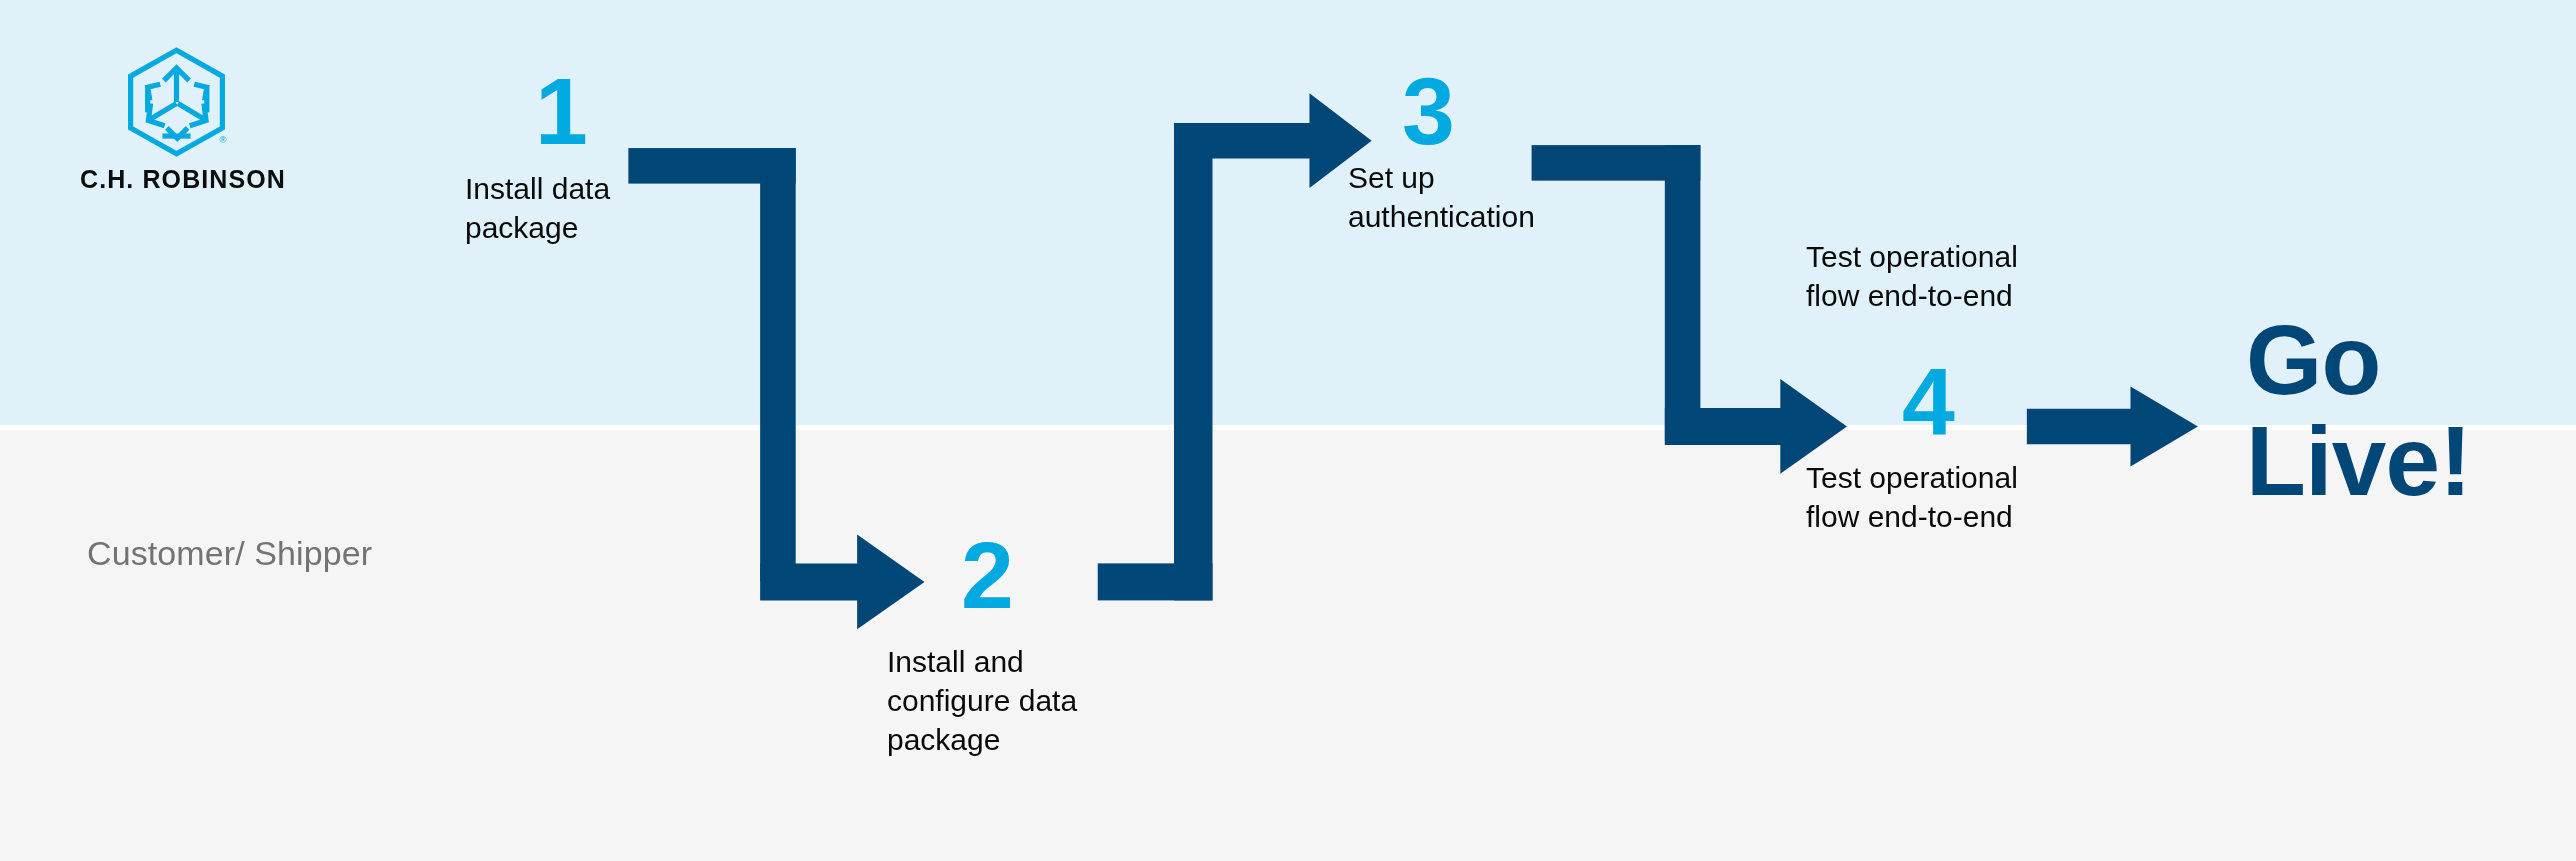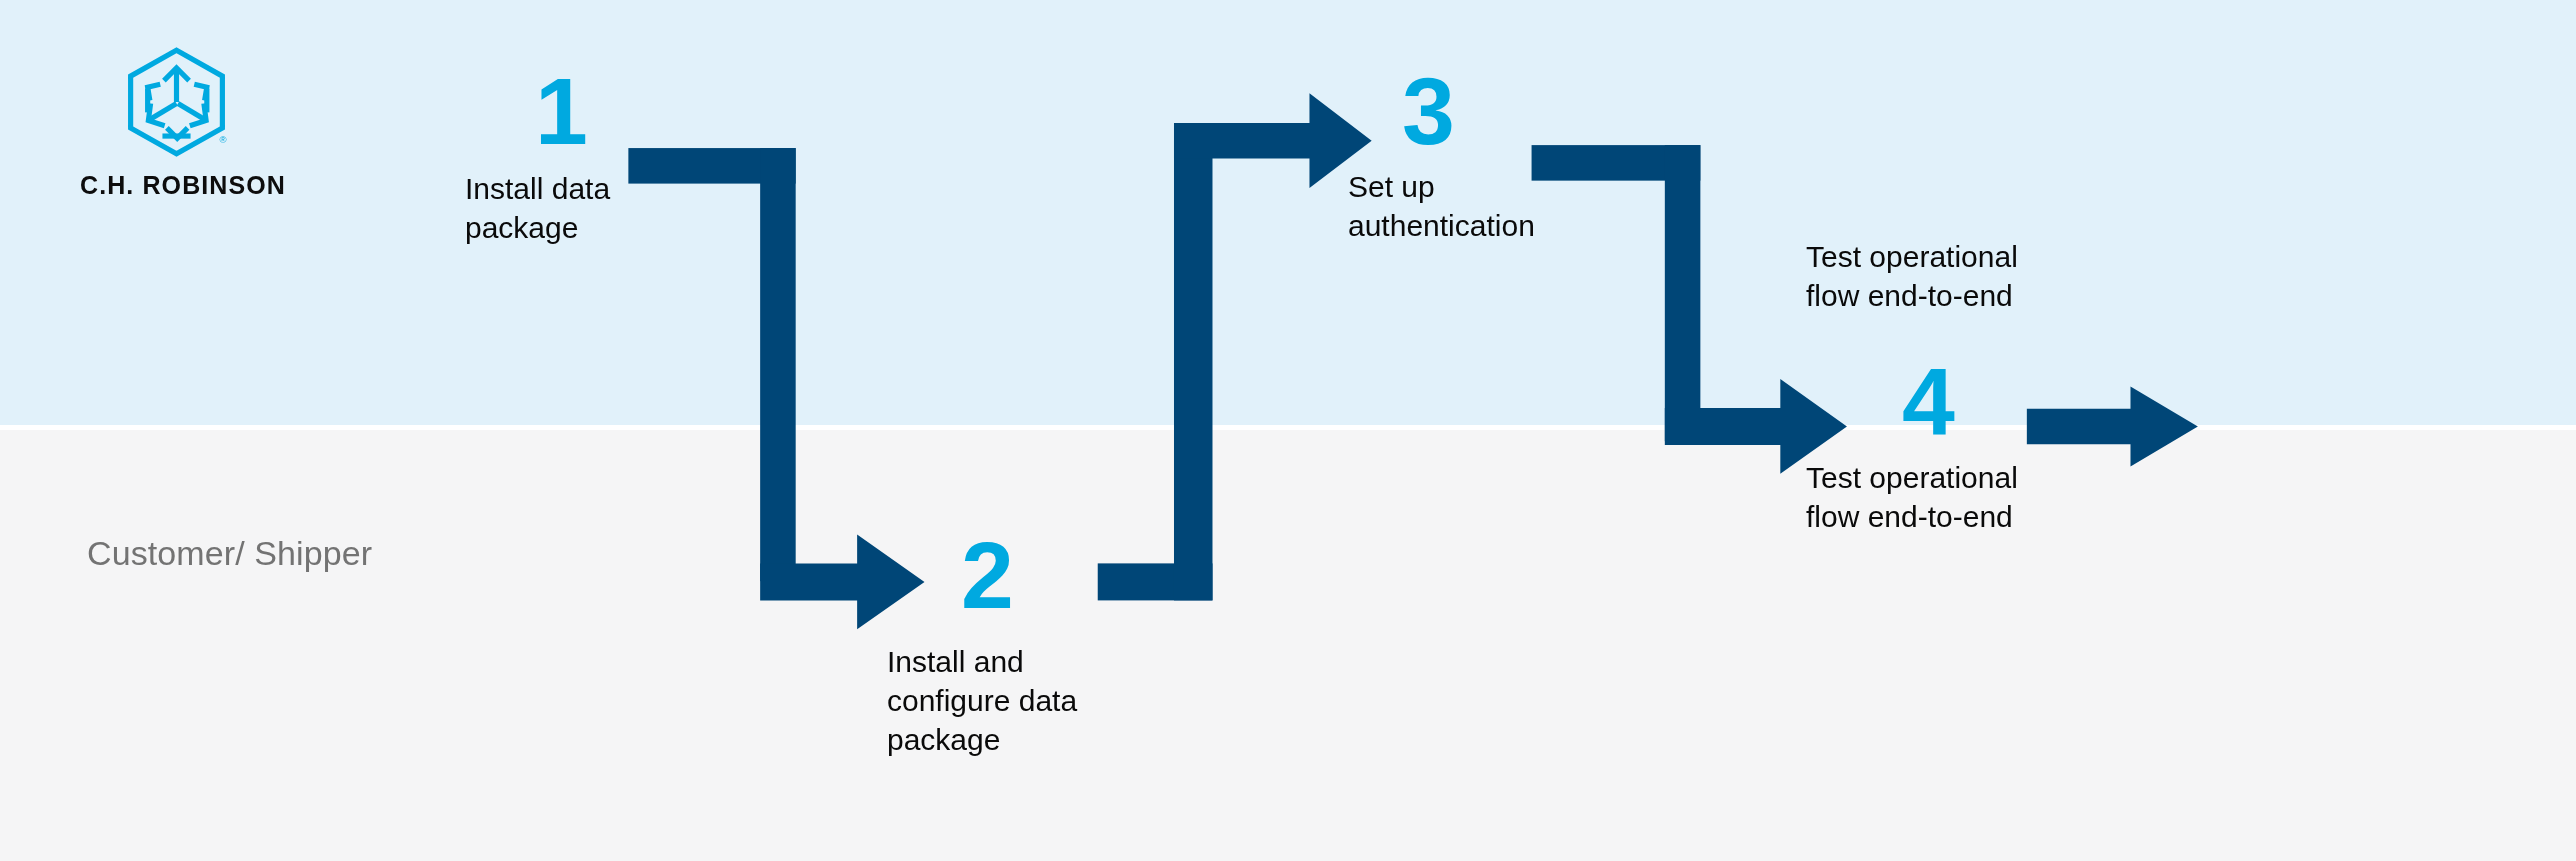--- a/index.html
+++ b/index.html
@@ -53,21 +53,21 @@
     left: 80px;
     top: 44px;
     width: 193px;
     text-align: center;
   }
   #brand-logo {
     display: block;
     margin: 0 auto;
   }
   #brand-name {
-    margin-top: 8px;
+    margin-top: 2px;
     font-size: 25px;
     font-weight: 700;
     letter-spacing: 1.1px;
     color: #0d0d0d;
     white-space: nowrap;
   }
 
   
   #lane-label {
     position: absolute;
@@ -98,21 +98,21 @@
     margin-top: 13.3px;
   }
 
   #step-1 { left: 535px; top: 71px; }
   #step-1 .step-label { margin-top: 16.3px; margin-left: -70px; }
 
   #step-2 { left: 961px; top: 535px; }
   #step-2 .step-label { margin-top: 25px; margin-left: -74px; }
 
   #step-3 { left: 1402px; top: 71px; }
-  #step-3 .step-label { margin-top: 14px; margin-left: -54px; }
+  #step-3 .step-label { margin-top: 5px; margin-left: -54px; }
 
   #step-4 { left: 1902px; top: 361px; }
   #step-4 .step-label { margin-top: 15px; margin-left: -96px; }
 
   
   #caption-upper {
     position: absolute;
     left: 1806px;
     top: 237px;
     font-size: 30px;
@@ -229,16 +229,18 @@
 
     <div id="caption-upper">Test operational
 flow end-to-end</div>
 
     <div class="step" id="step-4">
       <div class="step-num">4</div>
       <div class="step-label">Test operational
 flow end-to-end</div>
     </div>
 
+    <div id="golive">Go
+Live!</div>
 
   </div>
 </div>
 
 
 </body></html>

